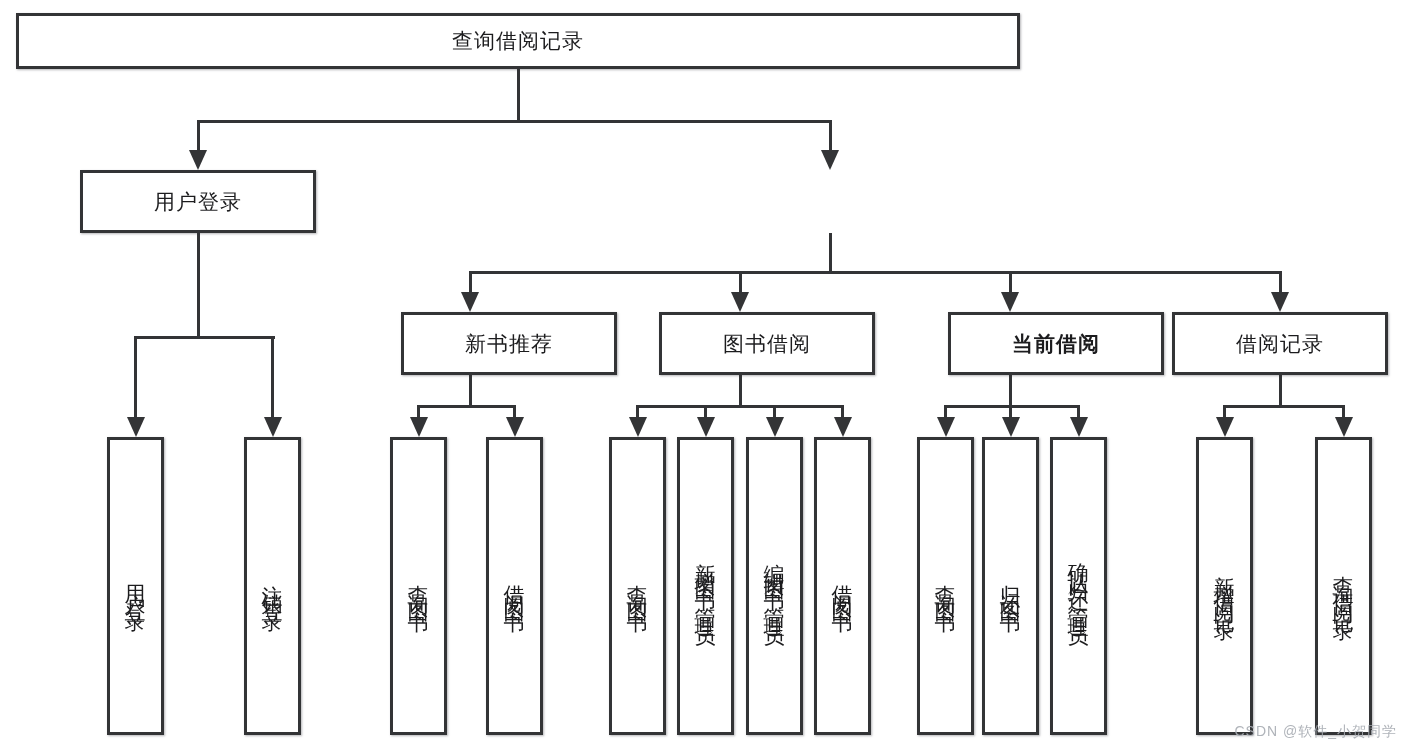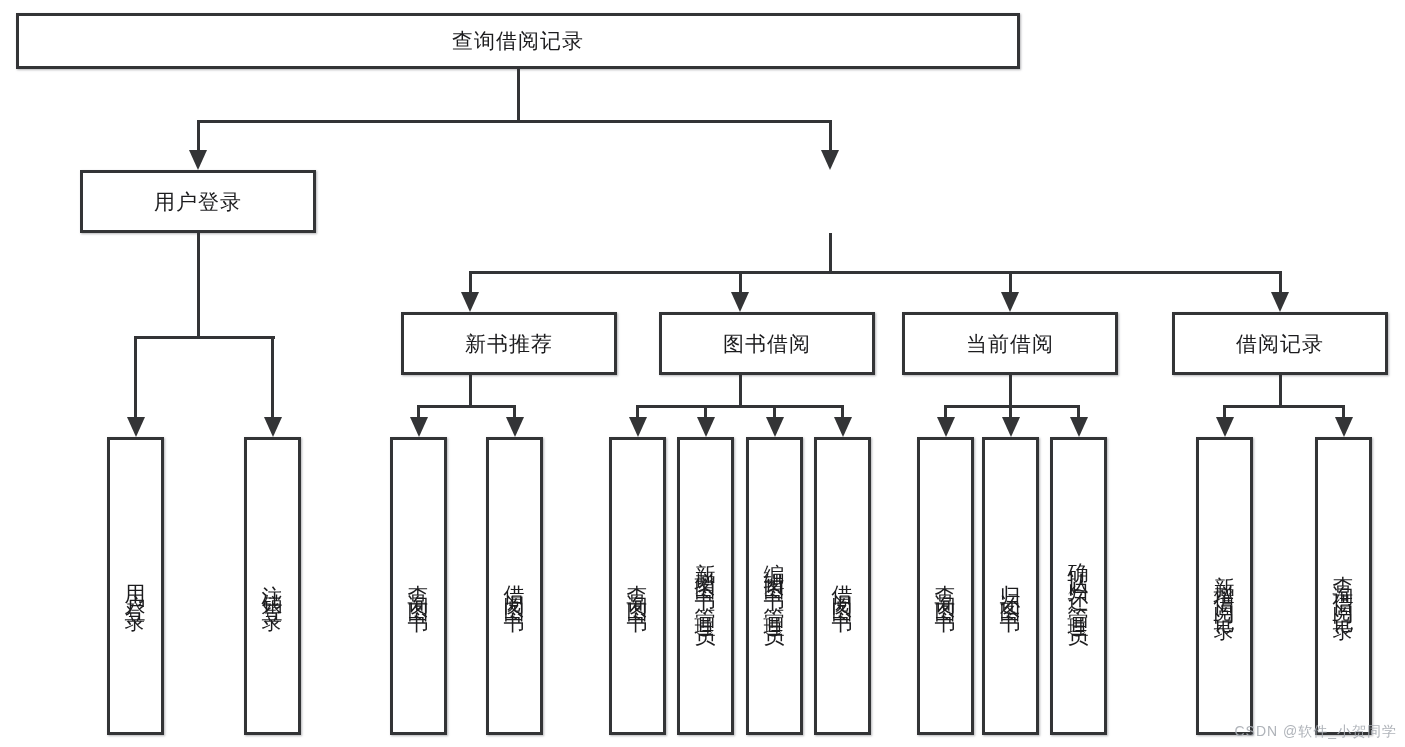--- a/index.html
+++ b/index.html
@@ -84,21 +84,21 @@
   <div class="arrow" style="left:731px;top:274px;height:38px;"></div>
   <div class="arrow" style="left:1001px;top:274px;height:38px;"></div>
   <div class="arrow" style="left:1271px;top:274px;height:38px;"></div>
 
   <div class="box" style="left:362px;top:312px;width:216px;height:63px;margin-left:39px;">
     <span class="hlabel">新书推荐</span>
   </div>
   <div class="box" style="left:632px;top:312px;width:216px;height:63px;margin-left:27px;">
     <span class="hlabel">图书借阅</span>
   </div>
-  <div class="box" style="left:902px;top:312px;width:216px;height:63px;">
+  <div class="box" style="left:948px;top:312px;width:216px;height:63px;font-weight:bold;">
     <span class="hlabel">当前借阅</span>
   </div>
   <div class="box" style="left:1172px;top:312px;width:216px;height:63px;">
     <span class="hlabel">借阅记录</span>
   </div>
 
   <div class="vline" style="left:468.5px;top:375px;height:30px;"></div>
   <div class="hline" style="left:417px;top:405px;width:99px;"></div>
   <div class="arrow" style="left:409.5px;top:408px;height:29px;"></div>
   <div class="arrow" style="left:505.5px;top:408px;height:29px;"></div>

